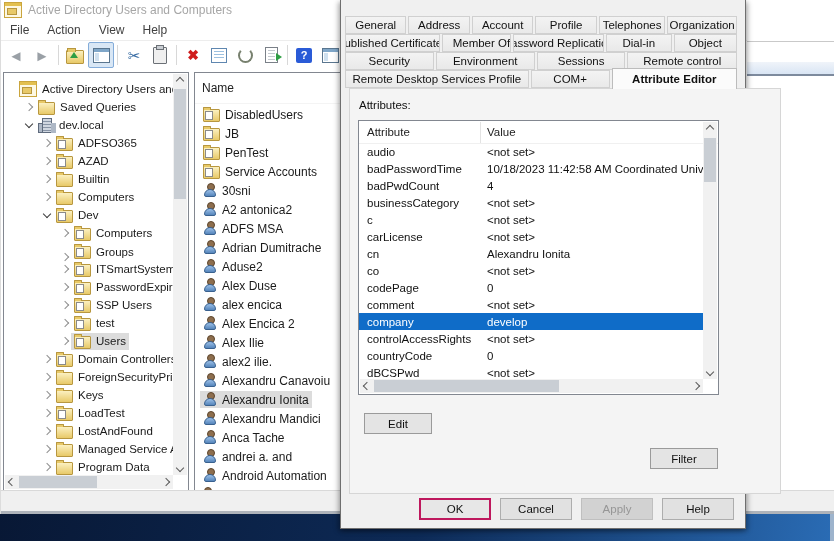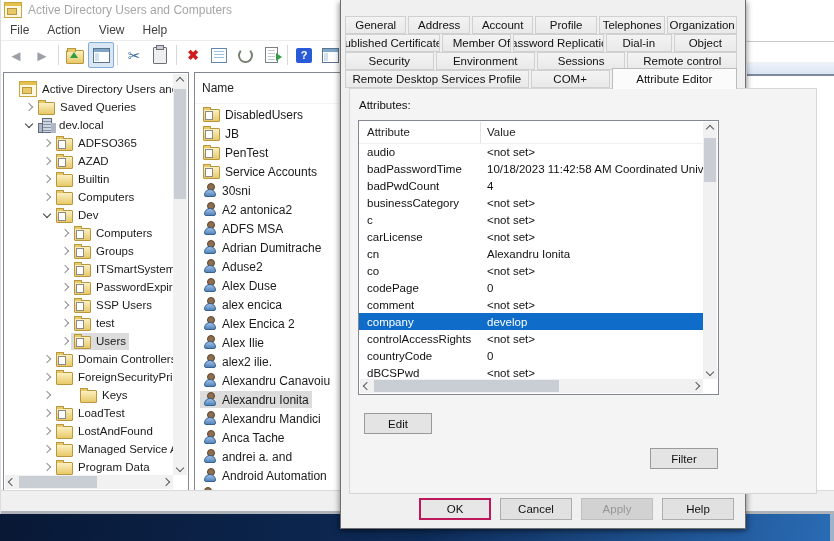--- a/index.html
+++ b/index.html
@@ -84,21 +84,21 @@
   .vscroll{position:absolute;top:1px;bottom:15px;right:1px;width:14px;background:#f1f1f1;display:flex;flex-direction:column;align-items:center;justify-content:space-between;padding:4px 0;box-sizing:border-box;}
   .hscroll{position:absolute;left:1px;right:15px;bottom:1px;height:14px;background:#f1f1f1;display:flex;align-items:center;justify-content:space-between;padding:0 4px;box-sizing:border-box;}
   .vthumb{position:absolute;left:1px;right:1px;background:#c9ced4;}
   .hthumb{position:absolute;top:1px;bottom:1px;background:#c9ced4;}
   
   .dialog{position:absolute;left:340px;top:0;width:406px;height:529px;background:#f0f0f0;border:1px solid #6f6f6f;border-top:none;box-sizing:border-box;z-index:2;box-shadow:-2px 2px 5px rgba(0,0,0,.28),2px 2px 5px rgba(0,0,0,.28);}
   .tabs{position:absolute;left:4px;right:8px;top:16px;z-index:5;}
   .tab-row{display:flex;gap:2px;height:18px;margin-bottom:0;}
   .tab{flex:1 1 40px;background:linear-gradient(#f3f3f3,#e9e9e9);border:1px solid #d0d0d0;font-size:11.5px;color:#111;display:flex;align-items:center;justify-content:center;white-space:nowrap;overflow:hidden;box-sizing:border-box;}
   .tab.active{background:#fbfbfb;border-color:#bcbcbc;border-bottom:none;height:21px;margin-top:-2px;z-index:6;}
-  .tab-page{position:absolute;left:8px;top:88px;width:468px;height:406px;background:#f4f4f4;border:1px solid #d6d6d6;box-sizing:border-box;z-index:3;}
+  .tab-page{position:absolute;left:8px;top:88px;width:432px;height:406px;background:#f4f4f4;border:1px solid #d6d6d6;box-sizing:border-box;z-index:3;}
   .attr-label{position:absolute;left:9px;top:10px;font-size:11.5px;color:#111;}
   .listview{position:absolute;left:8px;top:31px;width:361px;height:275px;background:#fff;border:1px solid #828790;box-sizing:border-box;}
   .lv-header{display:flex;height:22px;align-items:center;font-size:11.5px;color:#222;border-bottom:1px solid #f0f0f0;}
   .lvh-a{width:122px;padding-left:8px;box-sizing:border-box;border-right:1px solid #e3e3e3;line-height:21px;}
   .lvh-v{flex:1;padding-left:6px;}
   .lv-rows{position:absolute;left:0;top:22px;right:15px;bottom:15px;overflow:hidden;}
   .lv-row{display:flex;height:17px;align-items:center;font-size:11.5px;color:#111;white-space:nowrap;}
   .lv-a{width:122px;padding-left:8px;box-sizing:border-box;flex:none;overflow:hidden;}
   .lv-v{flex:1;padding-left:6px;overflow:hidden;}
   .lv-row.sel{background:var(--sel);color:#fff;}
@@ -243,77 +243,77 @@
               <span>Dev</span>
             </span>
           </div>
           <div class="tree-row" style="padding-left: 58px;">
             <span class="chv"></span>
             <span class="row-body">
               <span class="ic ic-folder ou"></span>
               <span>Computers</span>
             </span>
           </div>
+          <div class="tree-row" style="padding-left: 58px; align-items: flex-end;">
+            <span class="chv"></span>
+            <span class="row-body">
+              <span class="ic ic-folder ou"></span>
+              <span>Groups</span>
+            </span>
+          </div>
           <div class="tree-row" style="padding-left: 58px;">
             <span class="chv"></span>
             <span class="row-body">
               <span class="ic ic-folder ou"></span>
-              <span>Groups</span>
+              <span>ITSmartSystem</span>
             </span>
           </div>
           <div class="tree-row" style="padding-left: 58px;">
             <span class="chv"></span>
             <span class="row-body">
               <span class="ic ic-folder ou"></span>
-              <span>ITSmartSystem</span>
+              <span>PasswordExpiratio</span>
             </span>
           </div>
           <div class="tree-row" style="padding-left: 58px;">
             <span class="chv"></span>
             <span class="row-body">
               <span class="ic ic-folder ou"></span>
-              <span>PasswordExpiratio</span>
+              <span>SSP Users</span>
             </span>
           </div>
           <div class="tree-row" style="padding-left: 58px;">
             <span class="chv"></span>
             <span class="row-body">
               <span class="ic ic-folder ou"></span>
-              <span>SSP Users</span>
+              <span>test</span>
             </span>
           </div>
           <div class="tree-row" style="padding-left: 58px;">
             <span class="chv"></span>
-            <span class="row-body">
-              <span class="ic ic-folder ou"></span>
-              <span>test</span>
-            </span>
-          </div>
-          <div class="tree-row" style="padding-left: 58px;">
-            <span class="chv"></span>
             <span class="row-body sel">
               <span class="ic ic-folder ou"></span>
               <span>Users</span>
             </span>
           </div>
           <div class="tree-row" style="padding-left: 40px;">
             <span class="chv"></span>
             <span class="row-body">
               <span class="ic ic-folder ou"></span>
               <span>Domain Controllers</span>
             </span>
           </div>
           <div class="tree-row" style="padding-left: 40px;">
             <span class="chv"></span>
             <span class="row-body">
               <span class="ic ic-folder"></span>
               <span>ForeignSecurityPrinci</span>
             </span>
           </div>
-          <div class="tree-row" style="padding-left: 40px; gap: 24px;">
+          <div class="tree-row" style="padding-left: 40px;">
             <span class="chv"></span>
             <span class="row-body">
               <span class="ic ic-folder"></span>
               <span>Keys</span>
             </span>
           </div>
           <div class="tree-row" style="padding-left: 40px;">
             <span class="chv"></span>
             <span class="row-body">
               <span class="ic ic-folder ou"></span>
@@ -540,21 +540,21 @@
             <span>Remote control</span>
           </div>
         </div>
         <div class="tab-row">
           <div class="tab" style="flex-grow: 37;">
             <span>Remote Desktop Services Profile</span>
           </div>
           <div class="tab" style="flex-grow: 10;">
             <span>COM+</span>
           </div>
-          <div class="tab active" style="flex-grow: 22;">
+          <div class="tab active" style="flex-grow: 22; font-weight: bold;">
             <span>Attribute Editor</span>
           </div>
         </div>
       </div>
     <div class="tab-page">
       <div class="attr-label">Attributes:</div>
       <div class="listview">
         <div class="lv-header">
           <span class="lvh-a">Attribute</span>
           <span class="lvh-v">Value</span>

